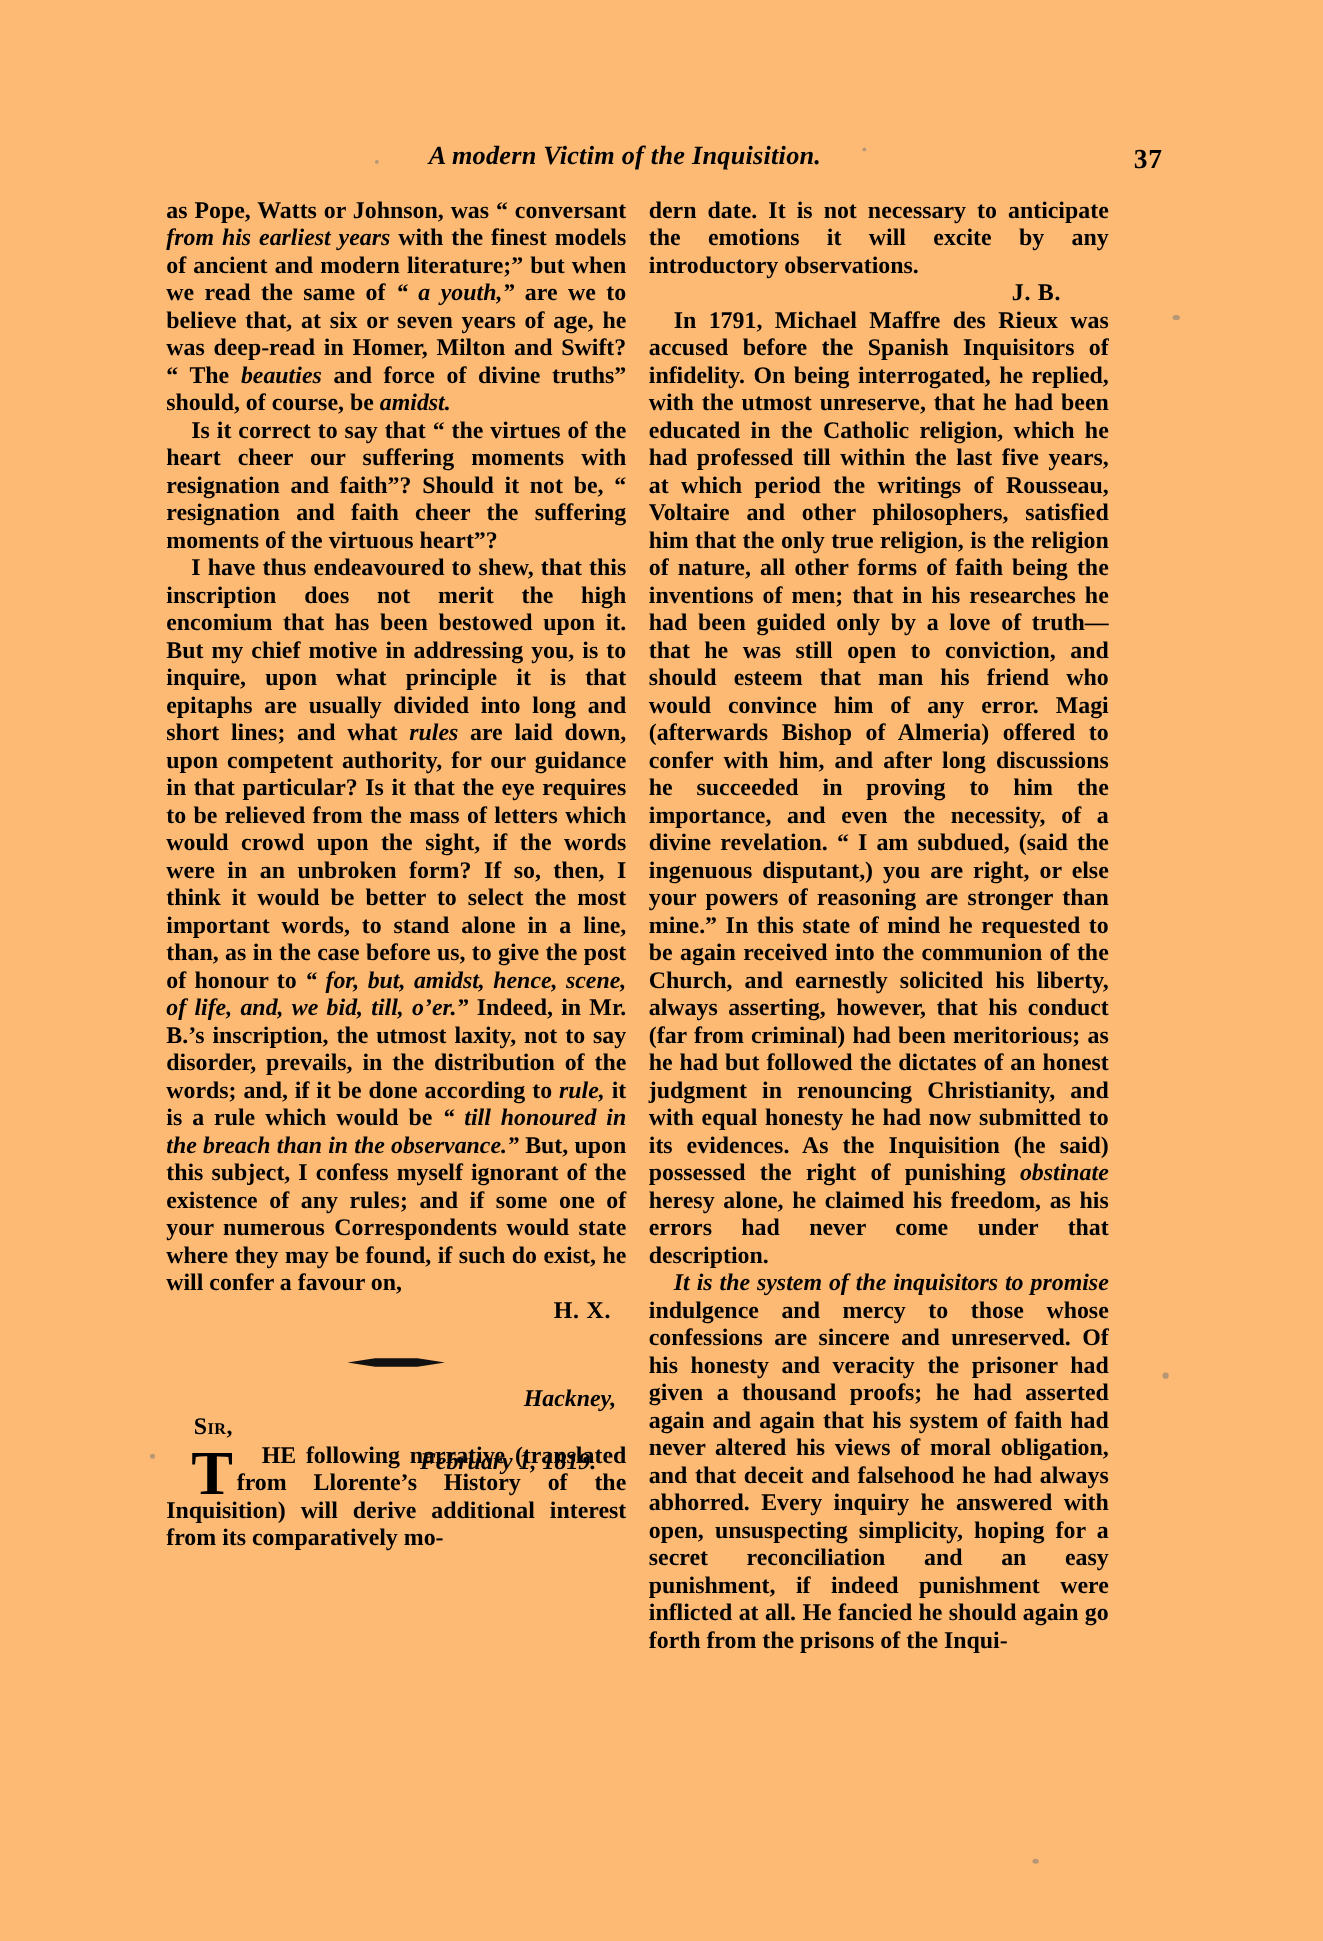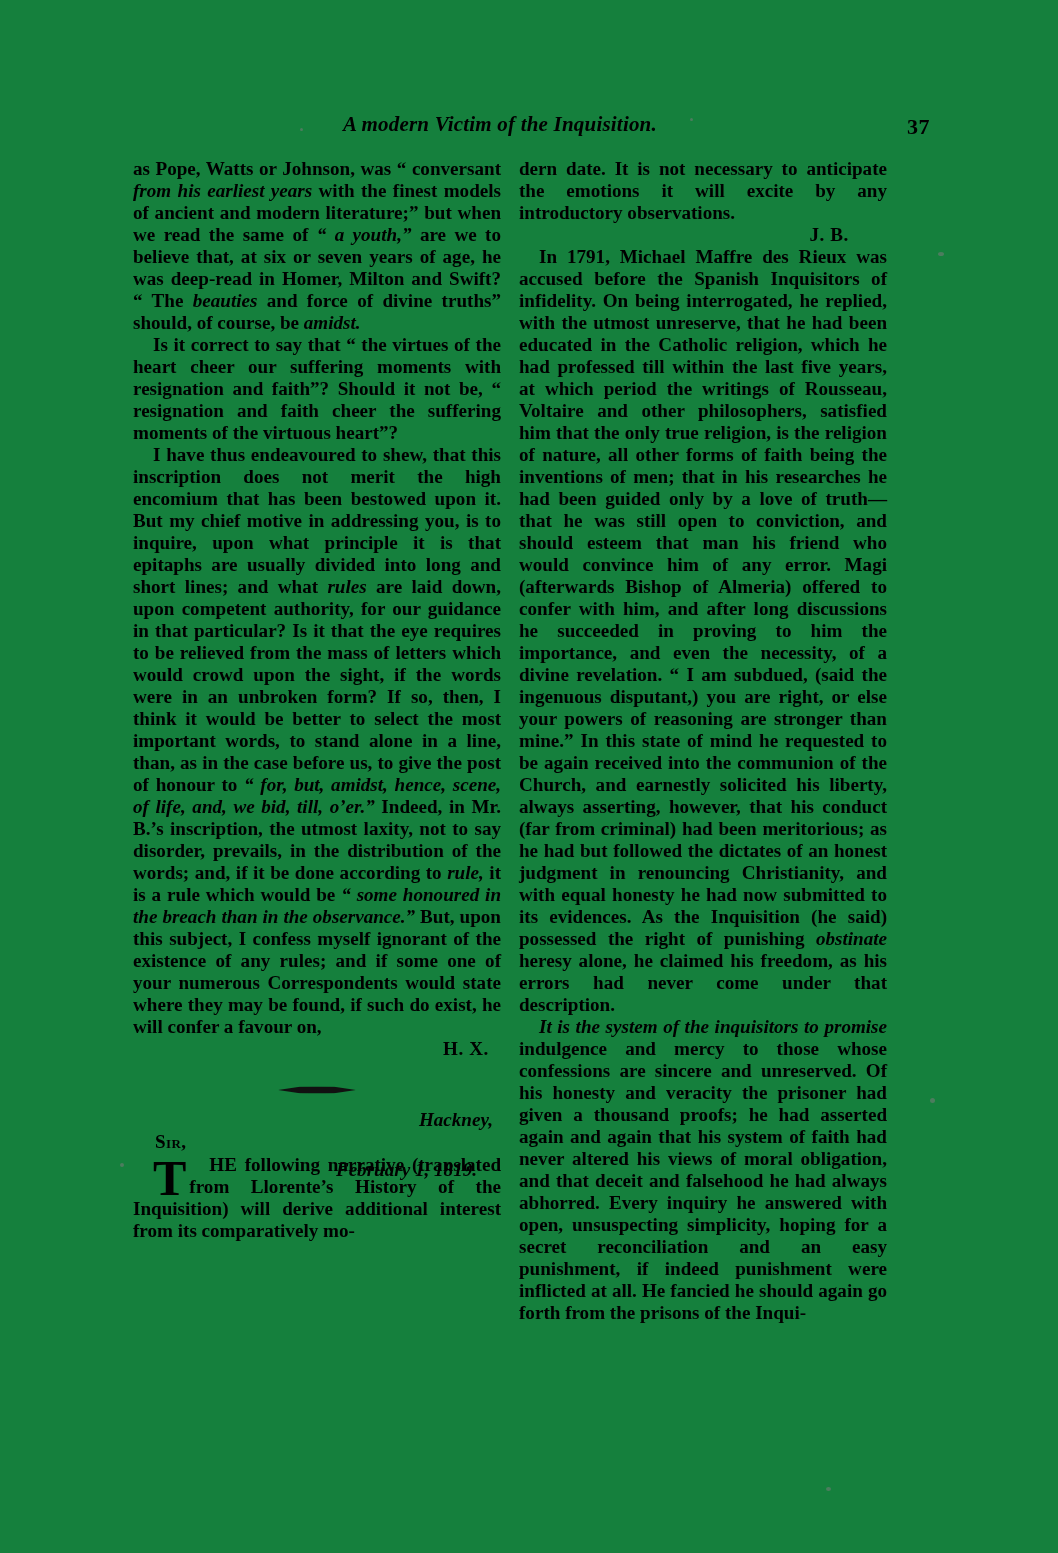--- a/index.html
+++ b/index.html
@@ -4,21 +4,21 @@
 <style>
   html, body {
     margin: 0;
     padding: 0;
     background: #ffffff;
   }
   .page {
     position: relative;
     width: 1058px;
     height: 1553px;
-    background: #15803d;
+    background: #fdba74;
     overflow: hidden;
     font-family: "Liberation Serif", "DejaVu Serif", serif;
     color: #000000;
   }
 
   
   .running-head {
     position: absolute;
     left: 130px;
     top: 112px;
@@ -181,21 +181,21 @@
       motive in addressing you, is to inquire, upon what principle it is that
       epitaphs are usually divided into long and short lines; and what <i>rules</i> are
       laid down, upon competent authority, for our guidance in that particular?
       Is it that the eye requires to be relieved from the mass of letters which
       would crowd upon the sight, if the words were in an unbroken form?
       If so, then, I think it would be better to select the most important words,
       to stand alone in a line, than, as in the case before us, to give the post
       of honour to <i>“ for, but, amidst, hence, scene, of life, and, we bid, till, o’er.”</i>
       Indeed, in Mr. B.’s inscription, the utmost laxity, not to say disorder,
       prevails, in the distribution of the words; and, if it be done according
-      to <i>rule,</i> it is a rule which would be <i>“ some honoured in the breach than
+      to <i>rule,</i> it is a rule which would be <i>“ till honoured in the breach than
       in the observance.”</i> But, upon this subject, I confess myself ignorant of
       the existence of any rules; and if some one of your numerous Correspondents
       would state where they may be found, if such do exist, he will
       confer a favour on,</p>
 
     <p class="sig sig-hx">H. X.</p>
 
     <div class="ornament">
       <span class="lens"></span>
     </div>

